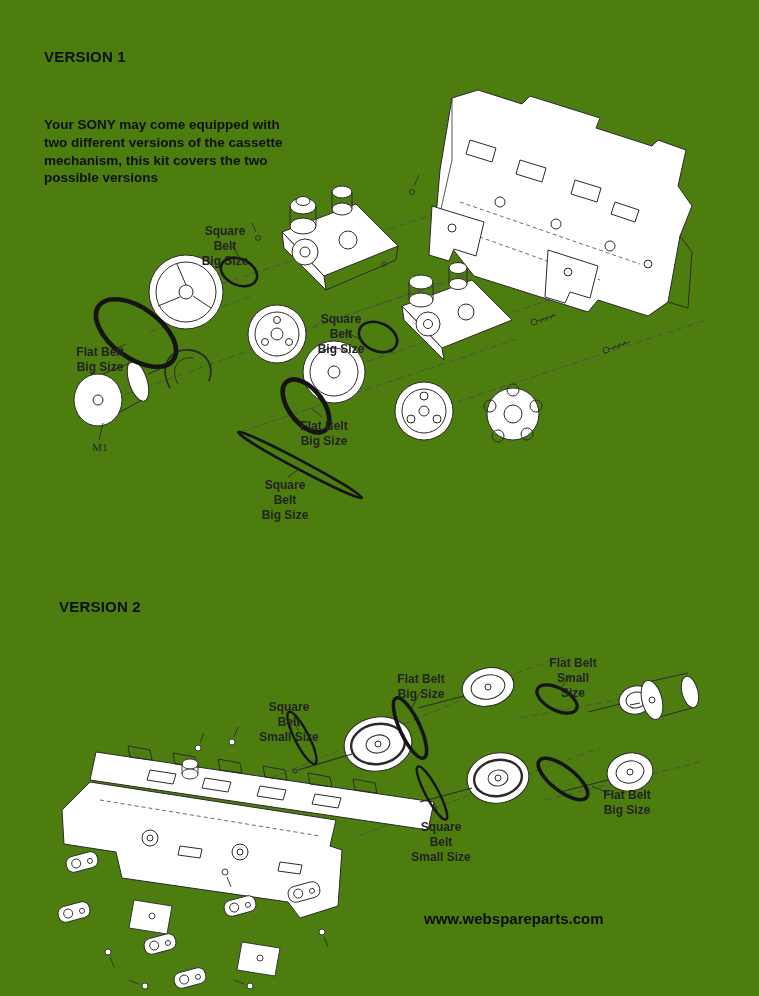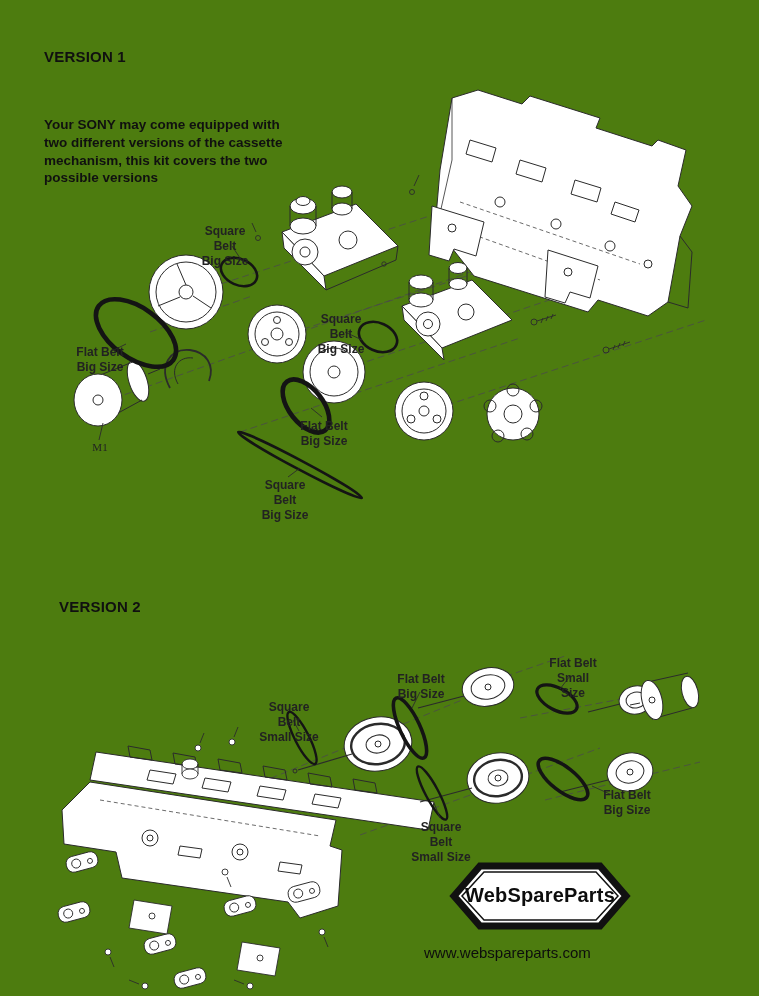--- a/index.html
+++ b/index.html
@@ -19,22 +19,22 @@
   }
   .m1{font-family:"Liberation Serif",serif;font-weight:normal;font-size:11px;}
   .svg-layer{position:absolute;left:0;top:0;}
   .logo-box{position:absolute;left:440px;top:858px;width:200px;height:76px;}
   .logo-box svg{position:absolute;left:0;top:0;}
   .logo-text{
     position:absolute;left:0;top:26px;width:200px;text-align:center;
     font-size:20px;font-weight:bold;color:#0d0d0d;letter-spacing:.2px;
   }
   .website{
-    position:absolute;left:424px;top:944px;width:240px;
-    font-size:15px;font-weight:normal;color:#0d0d0d;
+    position:absolute;left:424px;top:910px;width:240px;
+    font-size:15px;font-weight:bold;color:#0d0d0d;
   }
 </style>
 </head>
 <body>
 
 <div class="page">
 
   <svg class="svg-layer" width="759" height="996" viewBox="0 0 759 996">
 
     <g stroke="#2b2b2b" fill="none" stroke-width="1">
@@ -361,23 +361,16 @@
 Small Size</div>
   <div class="part-label" style="left:394px;top:672px;width:54px;">Flat Belt
 Big Size</div>
   <div class="part-label" style="left:544px;top:656px;width:58px;">Flat Belt
 Small Size</div>
   <div class="part-label" style="left:410px;top:820px;width:62px;">Square Belt
 Small Size</div>
   <div class="part-label" style="left:600px;top:788px;width:54px;">Flat Belt
 Big Size</div>
 
-  <div class="logo-box">
-    <svg width="200" height="76" viewBox="0 0 200 76">
-      <polygon points="14,38 40,8 160,8 186,38 160,68 40,68" fill="#ffffff" stroke="#111111" stroke-width="7"></polygon>
-      <polygon points="22,38 44,14 156,14 178,38 156,62 44,62" fill="none" stroke="#111111" stroke-width="1.5"></polygon>
-    </svg>
-    <div class="logo-text">WebSpareParts</div>
-  </div>
 
   <div class="website">www.webspareparts.com</div>
 
 </div>
 
 </body></html>

